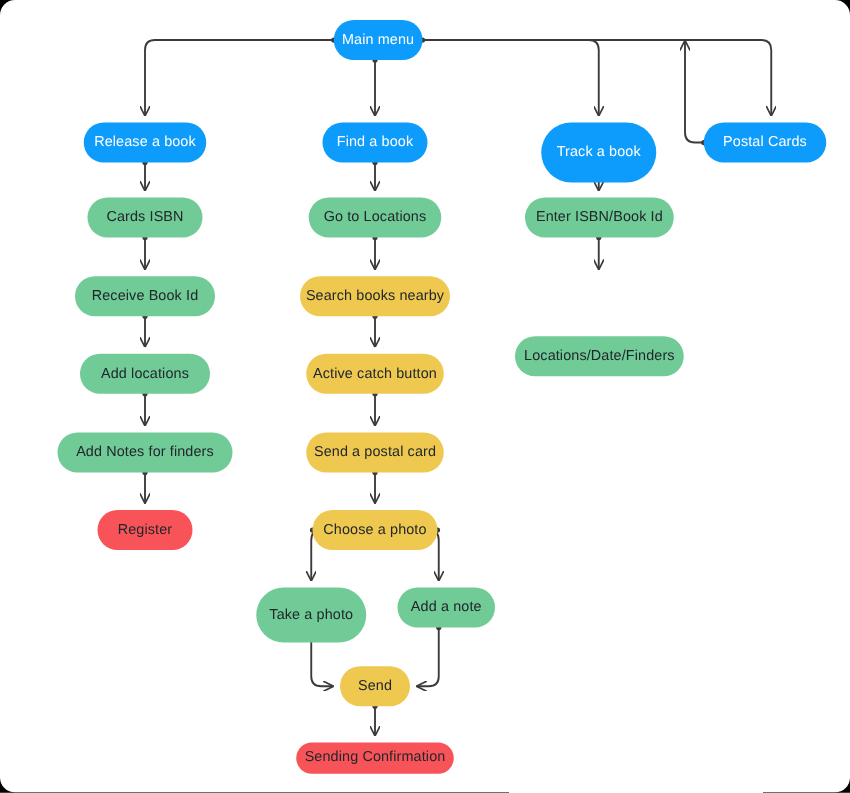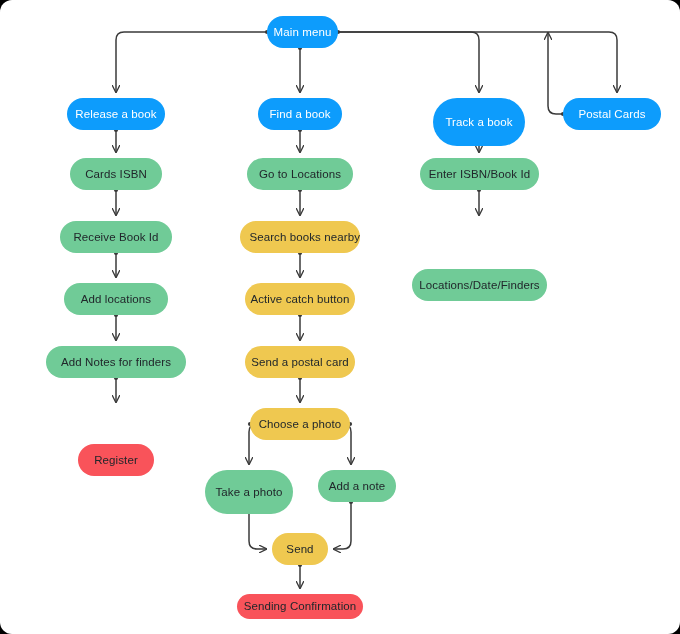--- a/index.html
+++ b/index.html
@@ -129,27 +129,27 @@
       </div>
       <div class="node green" style="left: 60px; top: 221px; width: 112px; height: 32px;">
         <span>Receive Book Id</span>
       </div>
       <div class="node green" style="left: 64px; top: 283px; width: 104px; height: 32px;">
         <span>Add locations</span>
       </div>
       <div class="node green" style="left: 46px; top: 346px; width: 140px; height: 32px;">
         <span>Add Notes for finders</span>
       </div>
-      <div class="node red" style="left: 78px; top: 408px; width: 76px; height: 32px; margin-top: 36px;">
+      <div class="node red" style="left: 78px; top: 408px; width: 76px; height: 32px;">
         <span>Register</span>
       </div>
       <div class="node green" style="left: 247px; top: 158px; width: 106px; height: 32px;">
         <span>Go to Locations</span>
       </div>
-      <div class="node yellow" style="left: 240px; top: 221px; width: 120px; height: 32px; justify-content: flex-end;">
+      <div class="node yellow" style="left: 240px; top: 221px; width: 120px; height: 32px;">
         <span>Search books nearby</span>
       </div>
       <div class="node yellow" style="left: 245px; top: 283px; width: 110px; height: 32px;">
         <span>Active catch button</span>
       </div>
       <div class="node yellow" style="left: 245px; top: 346px; width: 110px; height: 32px;">
         <span>Send a postal card</span>
       </div>
       <div class="node yellow" style="left: 250px; top: 408px; width: 100px; height: 32px; text-align: right;">
         <span>Choose a photo</span>

